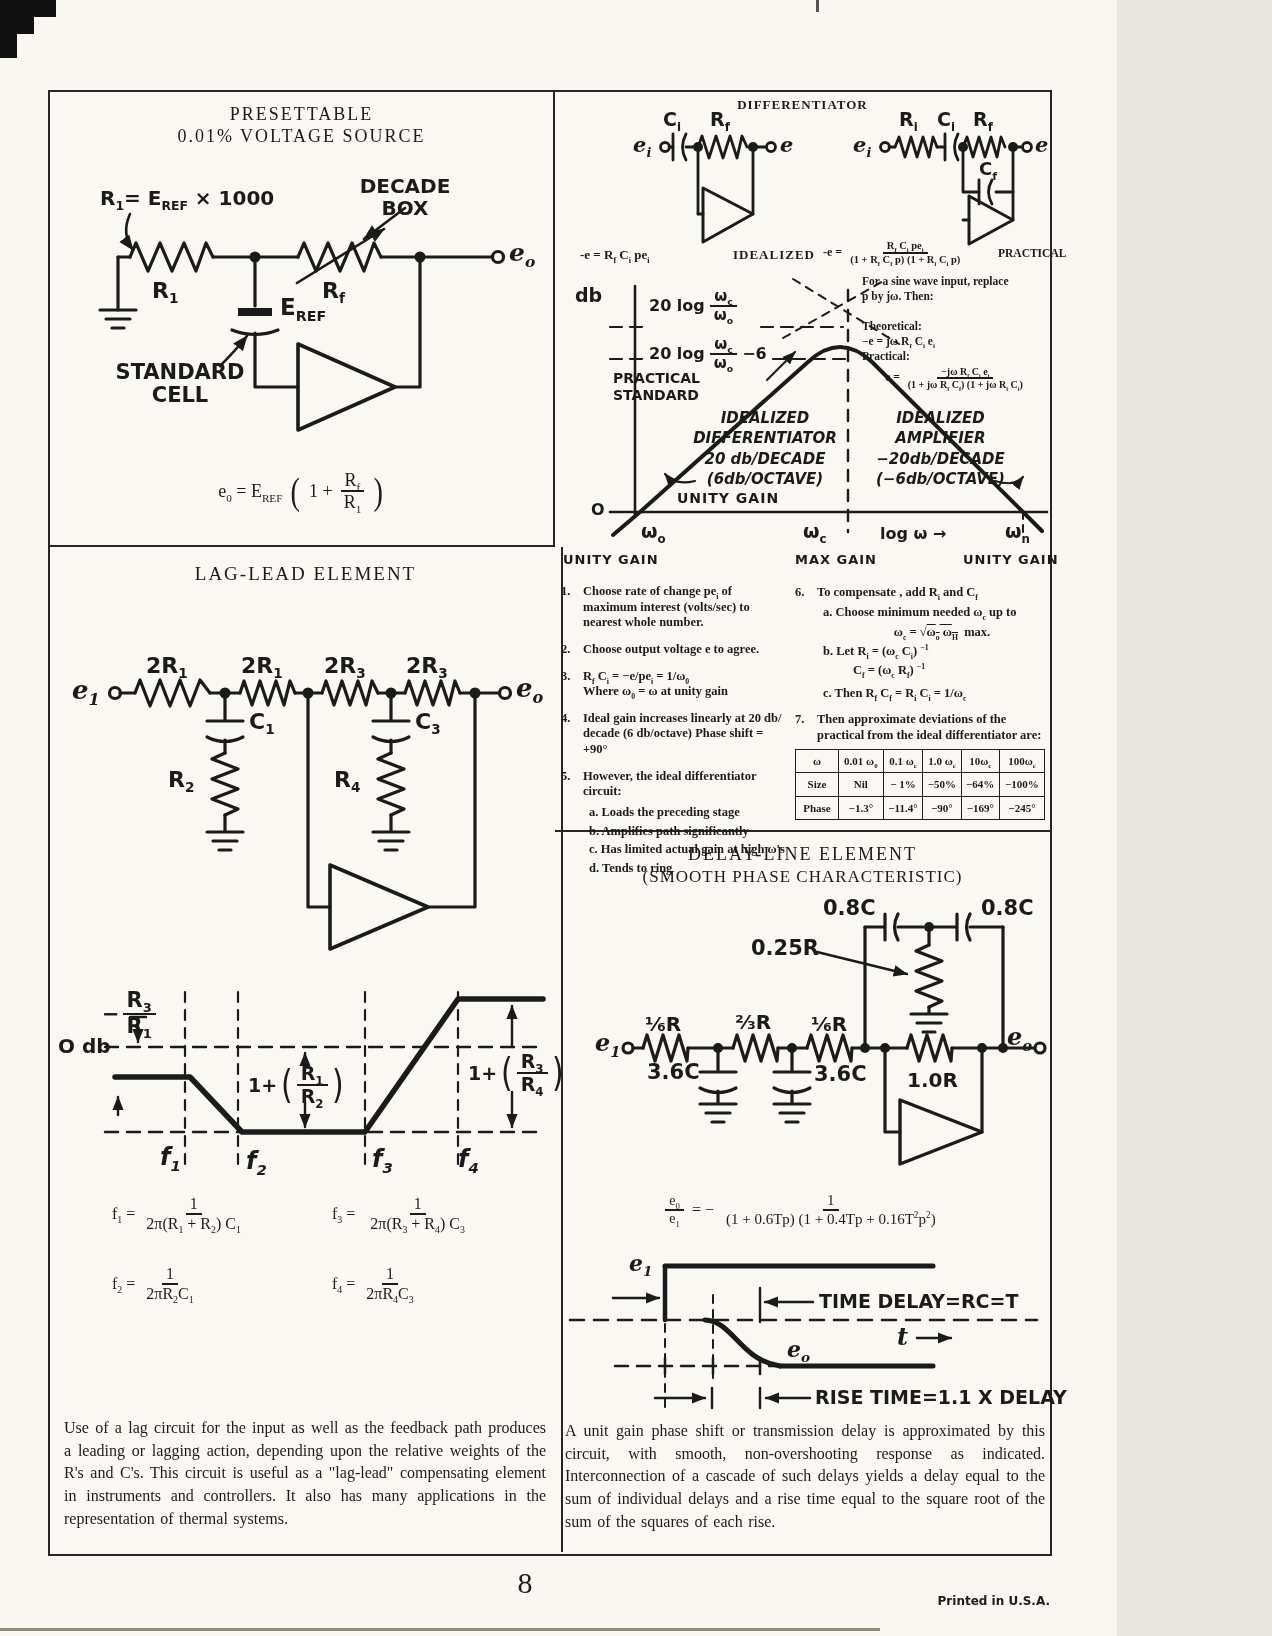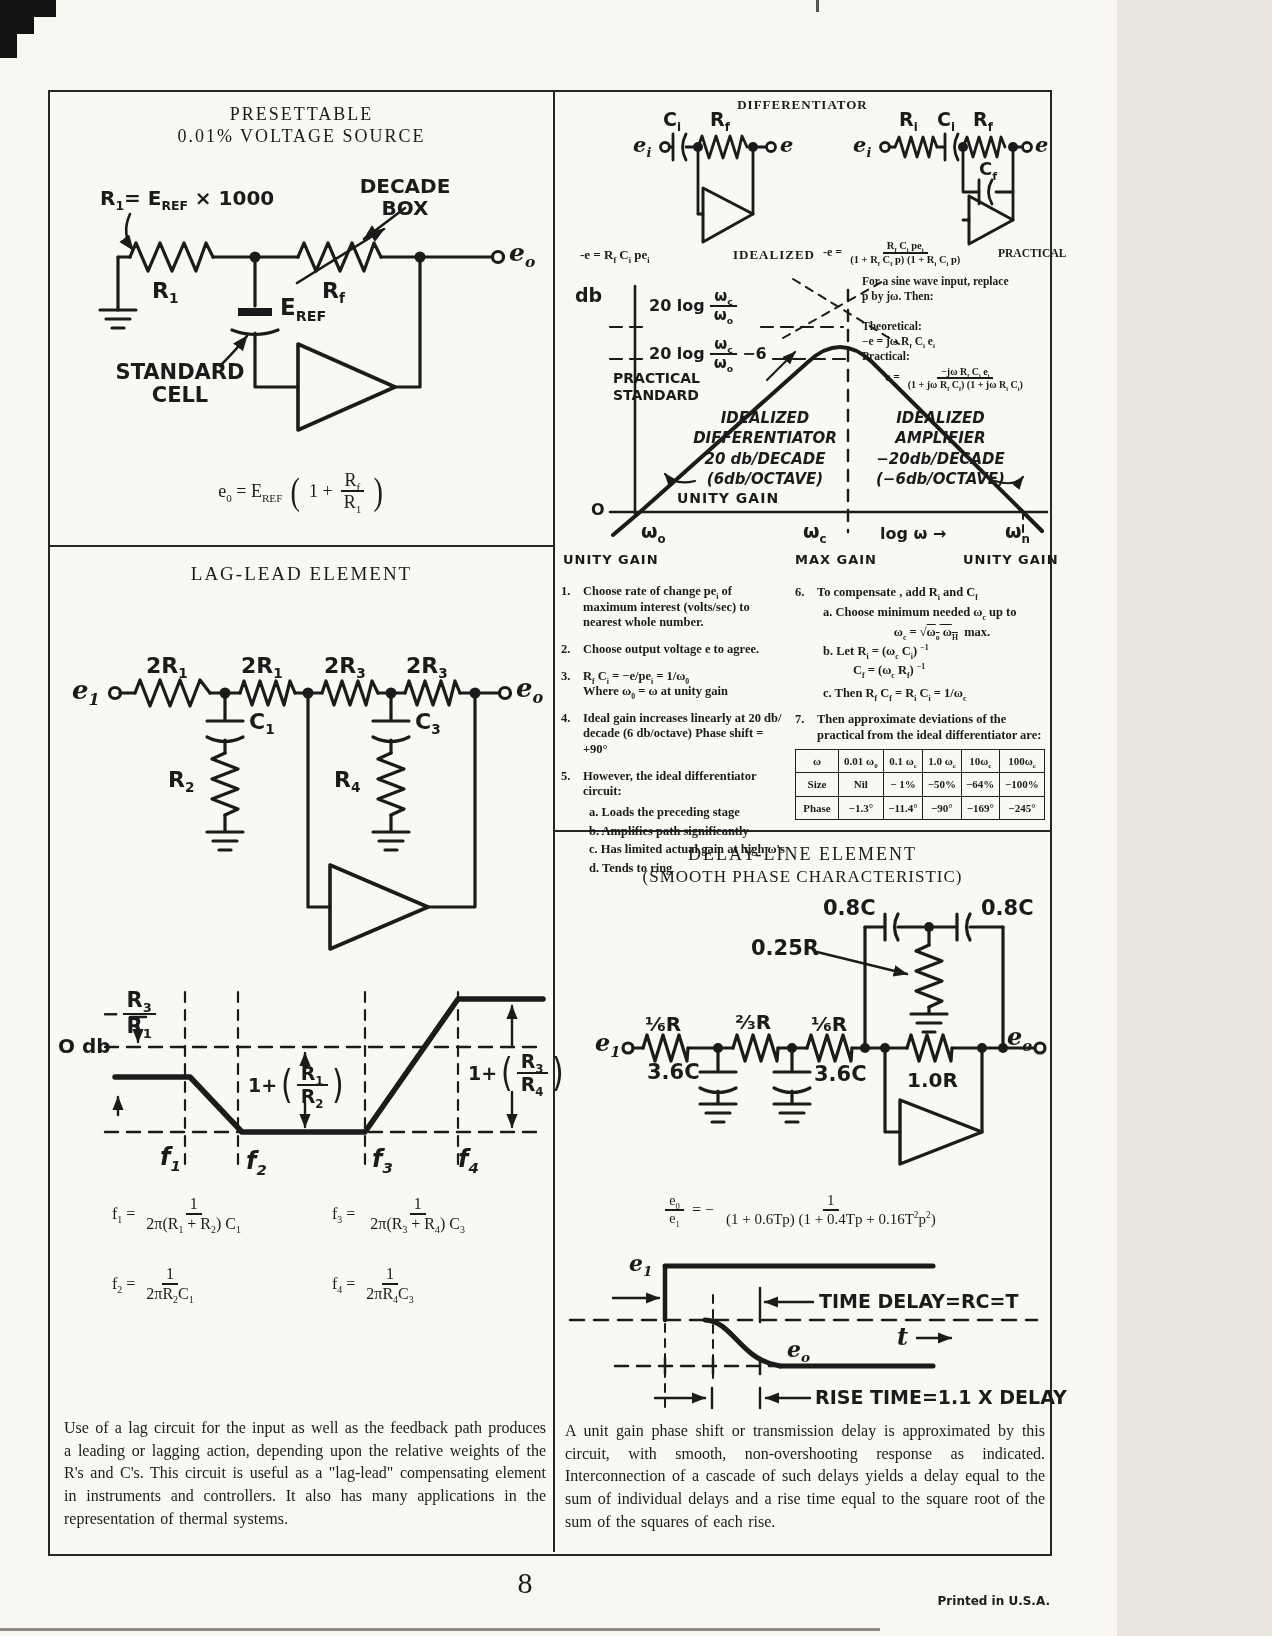--- a/index.html
+++ b/index.html
@@ -108,21 +108,21 @@
         <span class="bp">(</span>
         <span>1 +</span>
         <span class="frac">
             <span class="fn">R<sub>f</sub></span>
             <span class="fd">R<sub>1</sub></span>
           </span>
         <span class="bp">)</span>
       </div>
     </div>
 
-    <div class="panel" style="left:0;top:455px;width:503px;height:1005px;border-right:2.5px solid #262626;">
+    <div class="panel" style="left:0;top:455px;width:503px;height:1005px;border-right:2.5px solid #262626;padding-left:8px;">
       <div class="lbl ser" style="left:0;top:16px;width:100%;text-align:center;font-size:19px;letter-spacing:2px;">LAG-LEAD ELEMENT</div>
 
       <svg width="503" height="1005" viewBox="0 0 503 1005" fill="none" stroke="#1b1b1b" stroke-width="3.2" stroke-linecap="round" stroke-linejoin="round">
         <defs>
             <marker id="ah-ll" markerWidth="7" markerHeight="6" refX="5.6" refY="2.4" orient="auto">
               <path d="M0,0 L6,2.4 L0,4.8 Z" fill="#1b1b1b" stroke="none"></path>
             </marker>
           </defs>
         <circle cx="65" cy="146" r="5.5" fill="#f9f8f3"></circle>
         <path d="M70,146 H85 M160,146 H190 M245,146 H272 M328,146 H355 M410,146 H450"></path>

